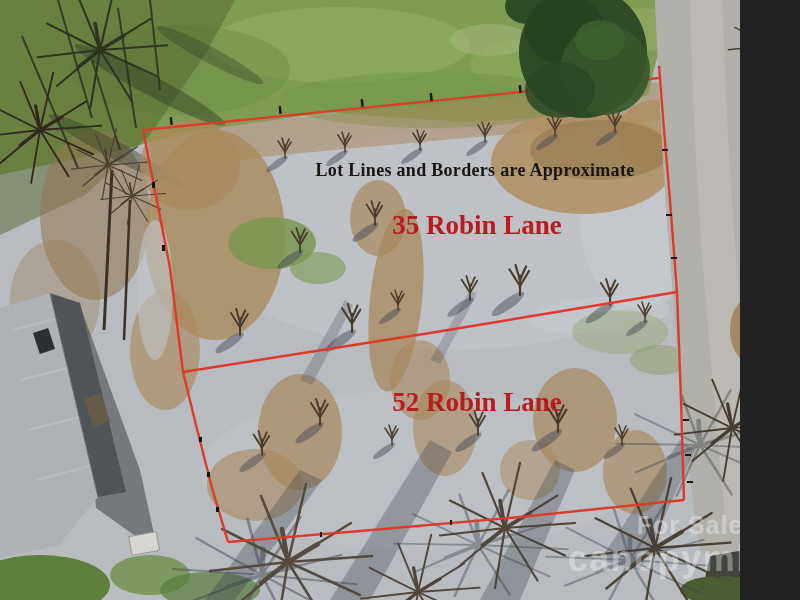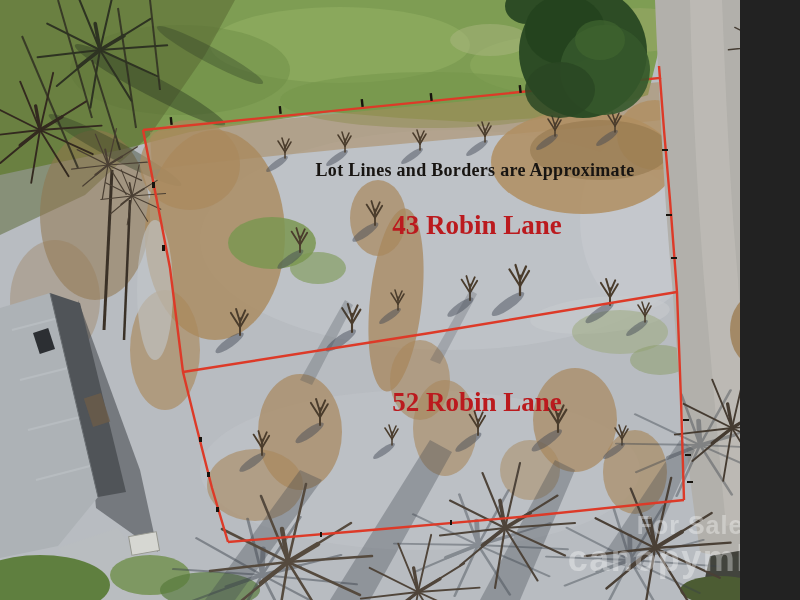--- a/index.html
+++ b/index.html
@@ -241,21 +241,21 @@
       <ellipse cx="527" cy="6" rx="22" ry="18" fill="#2d4c25"></ellipse>
       <ellipse cx="583" cy="52" rx="64" ry="66" fill="#2d4c25"></ellipse>
       <ellipse cx="565" cy="30" rx="40" ry="35" fill="#24421e" opacity=".9"></ellipse>
       <ellipse cx="605" cy="70" rx="45" ry="45" fill="#35582b" opacity=".9"></ellipse>
       <ellipse cx="560" cy="90" rx="35" ry="28" fill="#2a4723" opacity=".85"></ellipse>
       <ellipse cx="600" cy="40" rx="25" ry="20" fill="#40652f" opacity=".7"></ellipse>
     </g>
   </svg>
 
   <div class="disclaimer">Lot Lines and Borders are Approximate</div>
-  <div class="lot-label lot35">43 Robin Lane</div>
+  <div class="lot-label lot35">35 Robin Lane</div>
   <div class="lot-label lot29">52 Robin Lane</div>
 
   <div class="watermark">
     <div class="wm1">For Sale</div>
     <div class="wm2">canopymls24</div>
   </div>
 
 </div>
 
 </body></html>

